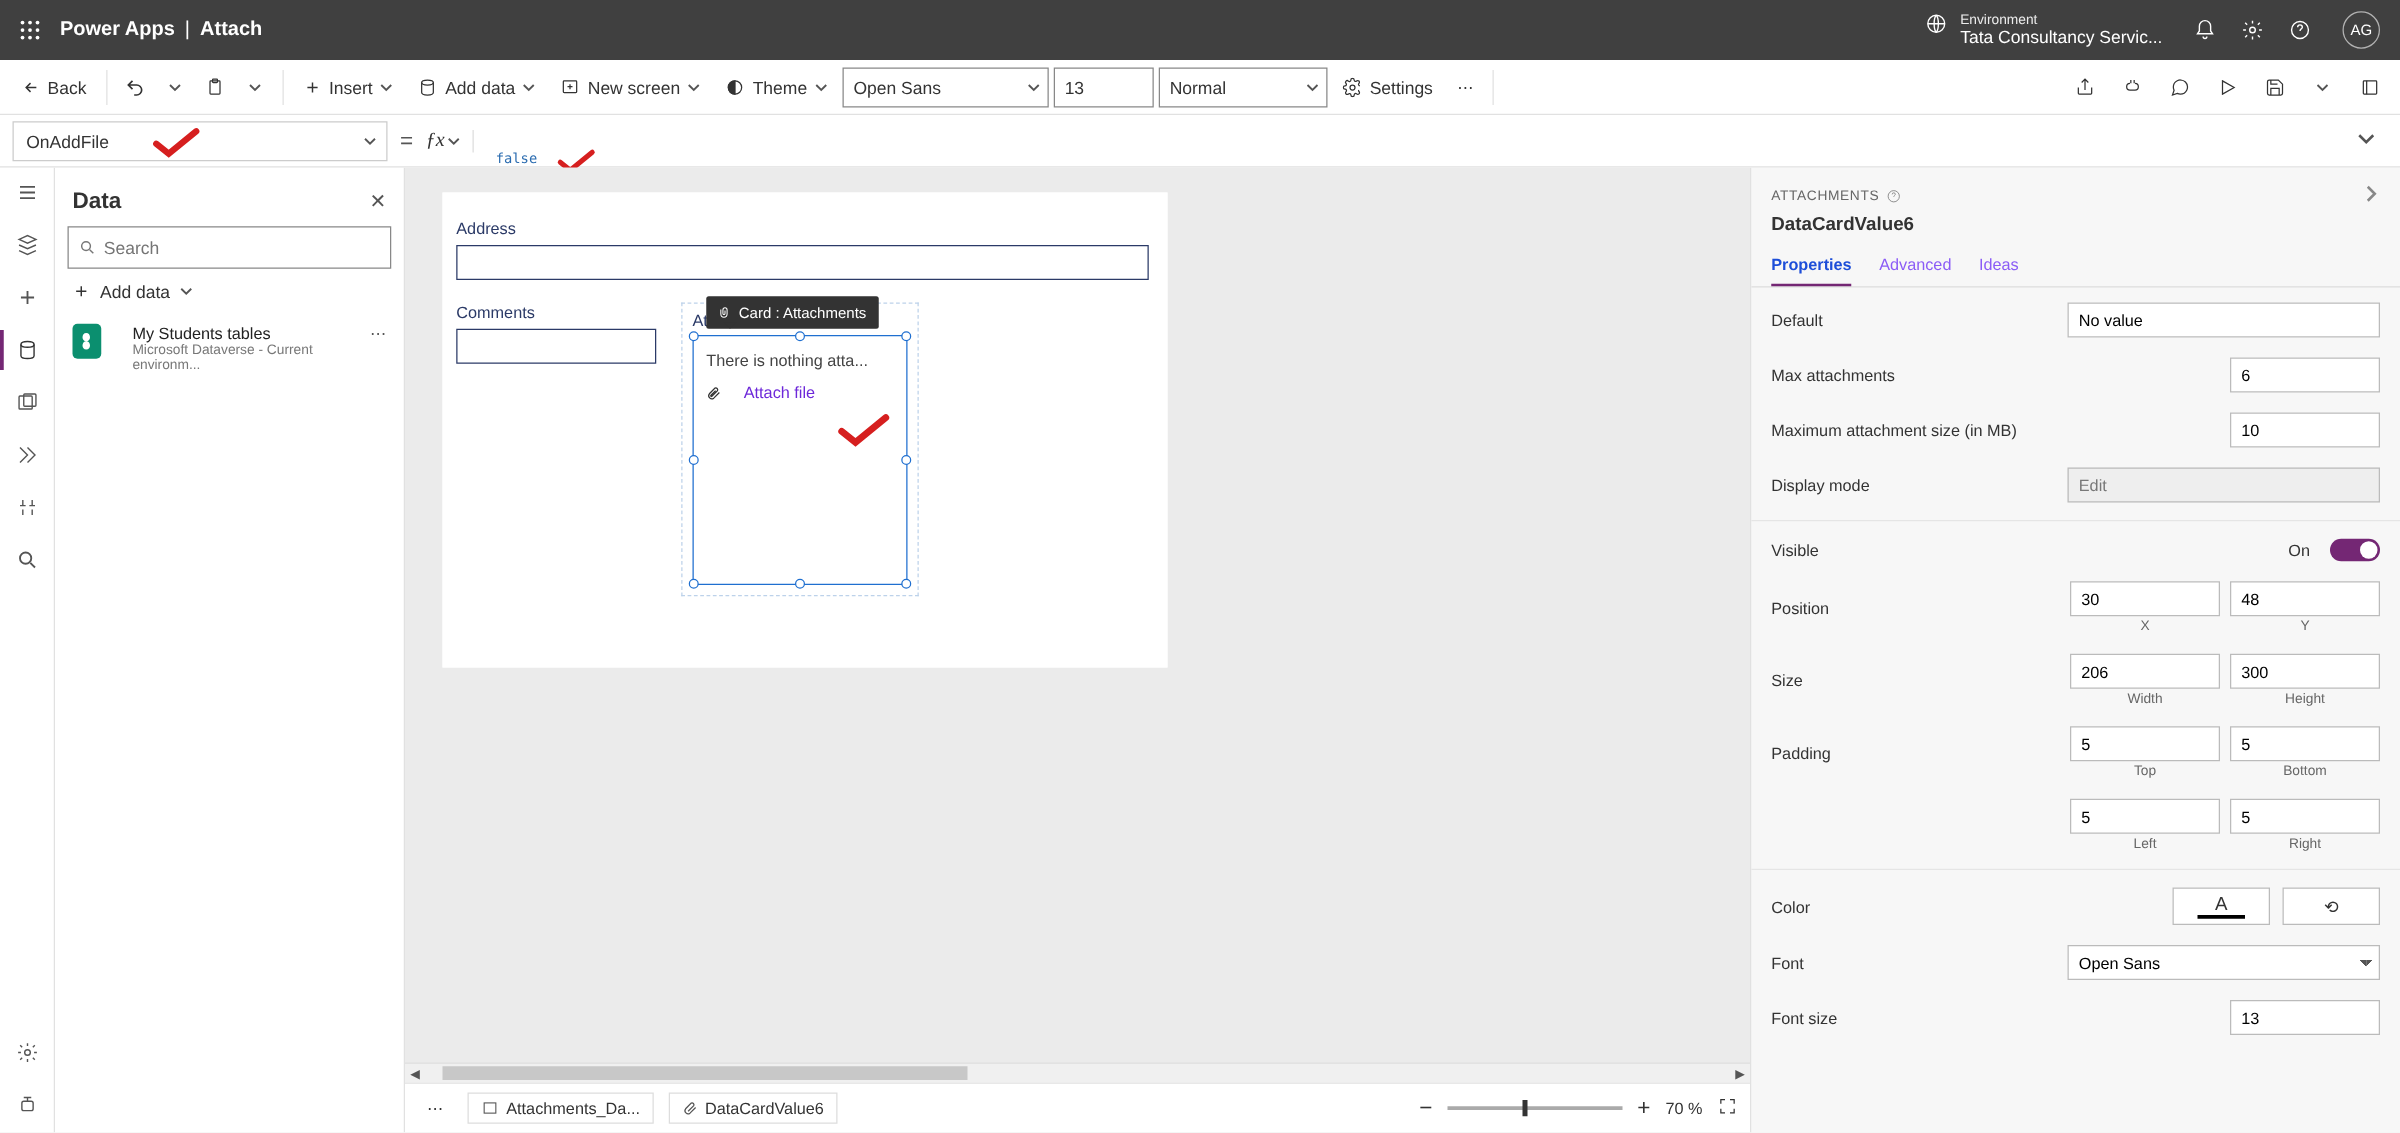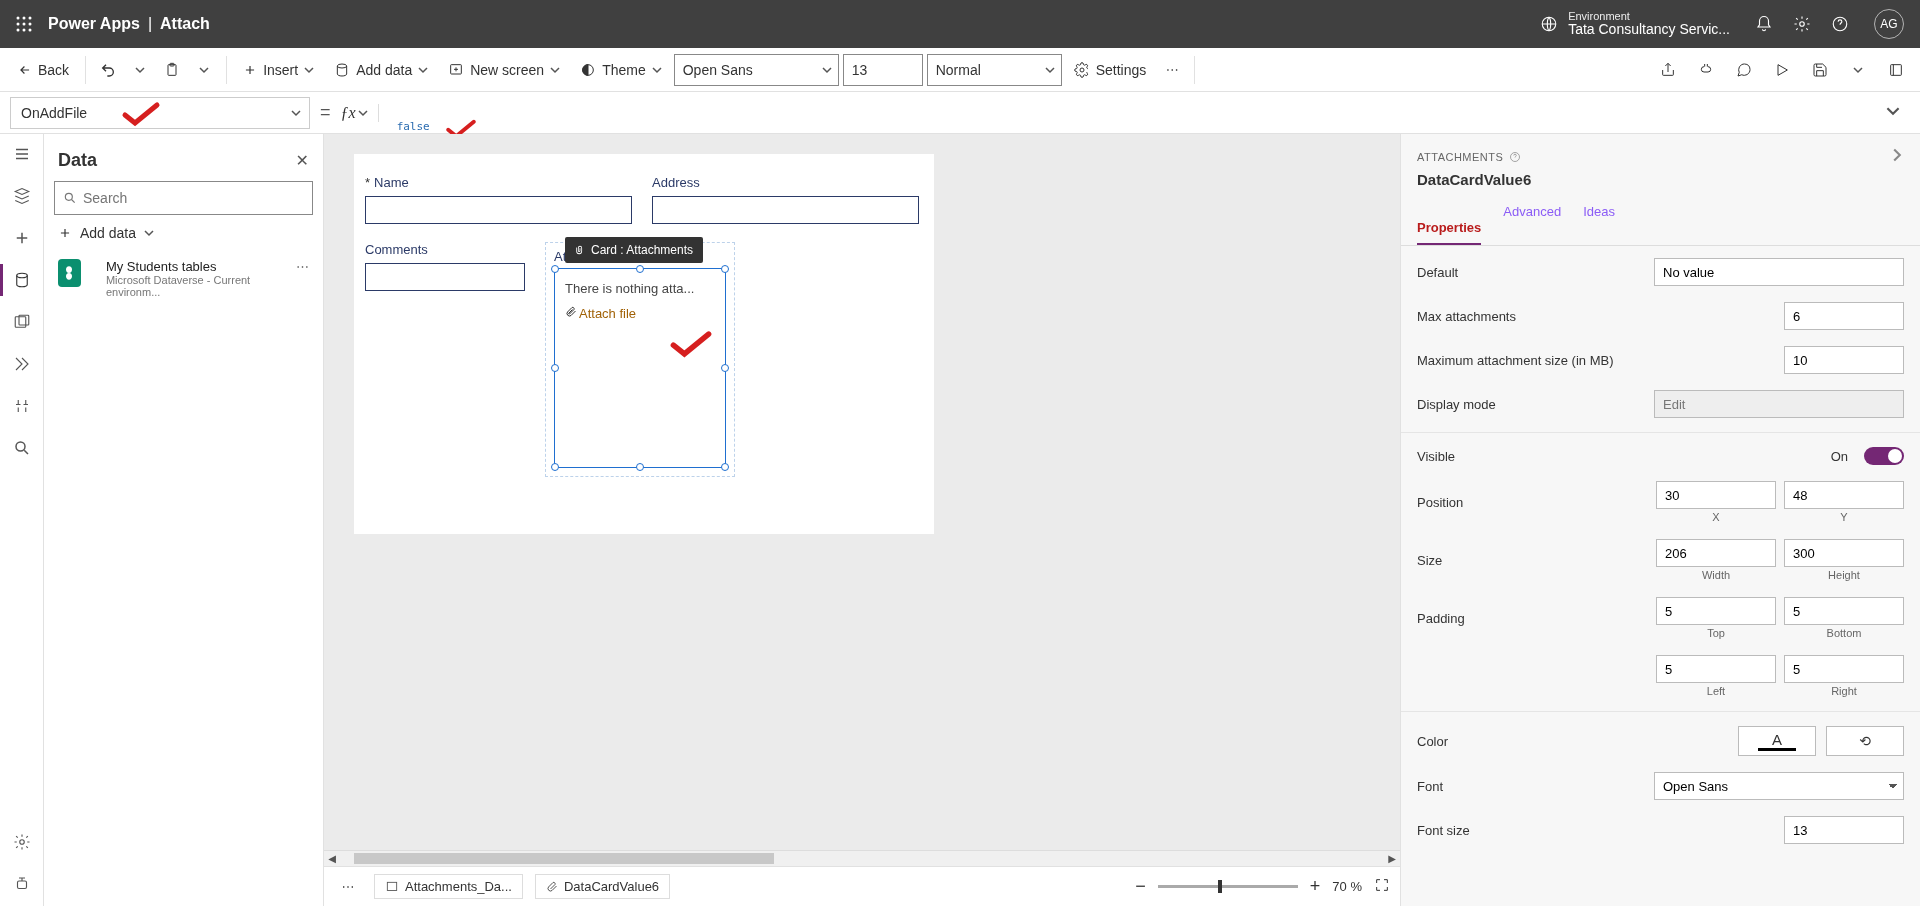--- a/index.html
+++ b/index.html
@@ -4,21 +4,21 @@
 <style>
   * { box-sizing: border-box; margin: 0; padding: 0; font-family: "Segoe UI", sans-serif; }
   body { font-size: 13px; color: #333; background: #f5f5f5; overflow: hidden; }
   
   
   .top-header { background: #404040; height: 48px; display: flex; align-items: center; color: #fff; padding: 0 8px; }
   .waffle { width: 32px; height: 32px; display: flex; align-items: center; justify-content: center; cursor: pointer; }
   .brand { font-size: 16px; font-weight: 600; margin-left: 8px; }
   .brand .sep { margin: 0 8px; font-weight: 400; }
   .top-spacer { flex: 1; }
-  .env-block { display: flex; align-items: center; gap: 10px; margin-right: 8px; }
+  .env-block { display: flex; gap: 10px; margin-right: 8px; }
   .env-text { line-height: 1.1; }
   .env-label { font-size: 11px; opacity: .9; }
   .env-name { font-size: 14px; }
   .top-icons { display: flex; align-items: center; gap: 18px; margin: 0 8px 0 16px; }
   .top-icon { width: 20px; height: 20px; display:flex; align-items:center; justify-content:center; cursor:pointer; }
   .avatar { width: 30px; height: 30px; border:1px solid rgba(255,255,255,.6); border-radius:50%; display:flex; align-items:center; justify-content:center; font-size:12px; margin-left:6px; }
   
   
   .toolbar { background:#fff; height:44px; border-bottom:1px solid #e1e1e1; display:flex; align-items:center; padding:0 10px; gap:4px; }
   .tb-btn { display:flex; align-items:center; gap:6px; padding:4px 8px; cursor:pointer; color:#333; font-size:14px; }
@@ -68,21 +68,21 @@
   .form-card { background:#fff; width:580px; min-height:380px; padding:20px 14px 20px 10px; position:relative; border:1px solid #fff;}
   .form-row { display:flex; gap:20px; margin-bottom:18px;}
   .field { flex:1; }
   .field-label { color:#2b3a67; font-size:13px; margin-bottom:6px; display:block;}
   .req { color:#333; margin-right:4px;}
   .field-input { width:100%; height:28px; border:1px solid #2b3a67; background:#fff;}
   .attach-card { border:1px dashed #bdd2ea; padding:0; position:relative;}
   .attach-label { color:#2b3a67; font-size:13px; padding:6px 8px 4px; display:block;}
   .attach-box { margin:0 8px 8px; border:1px solid #1f6fd0; height:200px; position:relative; background:#fff;}
   .attach-box .nothing { color:#444; font-size:13px; padding:12px 10px 4px;}
-  .attach-box .attach-file { color:#a16207; font-size:13px; padding:6px 10px; display:flex; align-items:flex-start; gap:2px;}
+  .attach-box .attach-file { color:#6d28d9; font-size:13px; padding:6px 10px; display:flex; align-items:flex-end; gap:18px;}
   .sel-handle { width:8px; height:8px; border:1px solid #1f6fd0; background:#fff; border-radius:50%; position:absolute;}
   .h-tl{top:-4px;left:-4px}.h-tr{top:-4px;right:-4px}.h-bl{bottom:-4px;left:-4px}.h-br{bottom:-4px;right:-4px}
   .h-tm{top:-4px;left:50%;margin-left:-4px}.h-bm{bottom:-4px;left:50%;margin-left:-4px}
   .h-ml{top:50%;left:-4px;margin-top:-4px}.h-mr{top:50%;right:-4px;margin-top:-4px}
   .tooltip { position:absolute; top:-32px; left:10px; background:#333; color:#fff; font-size:12px; padding:6px 10px; border-radius:2px; white-space:nowrap; display:flex; align-items:center; gap:6px;}
   .tooltip::after { content:''; position:absolute; bottom:-5px; left:14px; border:5px solid transparent; border-top-color:#333;}
   
   .redcheck { position:absolute; width:40px; height:26px; }
   .redcheck svg { width:100%; height:100%; }
   
@@ -93,21 +93,21 @@
   .zoom-track { width:140px; height:3px; background:#aaa; position:relative;}
   .zoom-thumb { position:absolute; top:-5px; left:60px; width:4px; height:13px; background:#333;}
   
   
   .props { width:520px; background:#f7f7f7; border-left:1px solid #e1e1e1; display:flex; flex-direction:column; overflow:auto;}
   .props-head { padding:14px 16px 6px; }
   .props-cat { font-size:11px; color:#666; letter-spacing:.5px; display:flex; align-items:center; gap:6px;}
   .props-name { font-size:15px; font-weight:600; color:#333; margin-top:6px;}
   .props-tabs { display:flex; gap:22px; padding:10px 16px 0; border-bottom:1px solid #ddd;}
   .ptab { padding-bottom:8px; font-size:13px; color:#8b5cf6; cursor:pointer;}
-  .ptab.active { color:#b91c1c; font-weight:600; border-bottom:2px solid #742774;margin-top:16px;}
+  .ptab.active { color:#1d4ed8; font-weight:600; border-bottom:2px solid #742774;}
   .prop-rows { padding:4px 0;}
   .prop-row { display:flex; align-items:center; padding:8px 16px; gap:10px;}
   .prop-row.divider { border-top:1px solid #e5e5e5; margin-top:6px; padding-top:14px;}
   .prop-label { flex:1; font-size:13px; color:#333;}
   .prop-input { border:1px solid #bbb; height:28px; padding:0 8px; font-size:13px; background:#fff;}
   .prop-input.full { width:250px;}
   .prop-input.half { width:120px;}
   .prop-input.readonly { background:#eee; color:#777;}
   .toggle { width:40px; height:18px; background:#742774; border-radius:10px; position:relative; cursor:pointer;}
   .toggle::after{content:''; position:absolute; right:2px; top:2px; width:14px; height:14px; background:#fff; border-radius:50%;}
@@ -432,24 +432,20 @@
         <div class="s">Microsoft Dataverse - Current environm...</div>
       </div>
       <div class="data-more">⋯</div>
     </div>
   </div>
 
   <div class="canvas-wrap">
     <div class="canvas-scroll">
       <div class="form-card">
         <div class="form-row">
-          <div class="field">
-            <span class="field-label"><span class="req">*</span><span>Name</span></span>
-            <div class="field-input"></div>
-          </div>
           <div class="field" style="position:relative">
             <span class="field-label">Address</span>
             <div class="field-input"></div>
           </div>
         </div>
         <div class="form-row" style="align-items:flex-start">
           <div class="field" style="max-width:160px">
             <span class="field-label">Comments</span>
             <div class="field-input"></div>
           </div>

